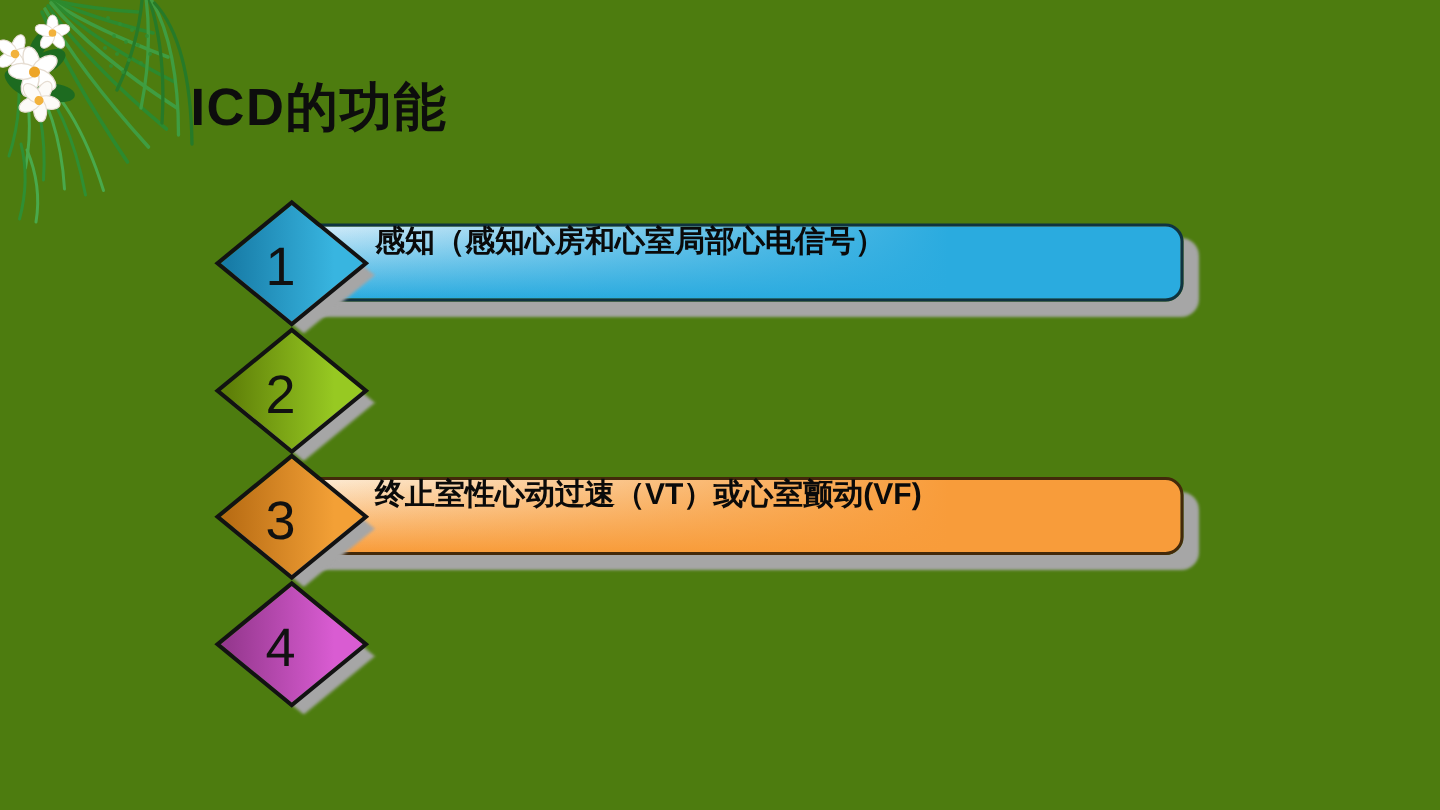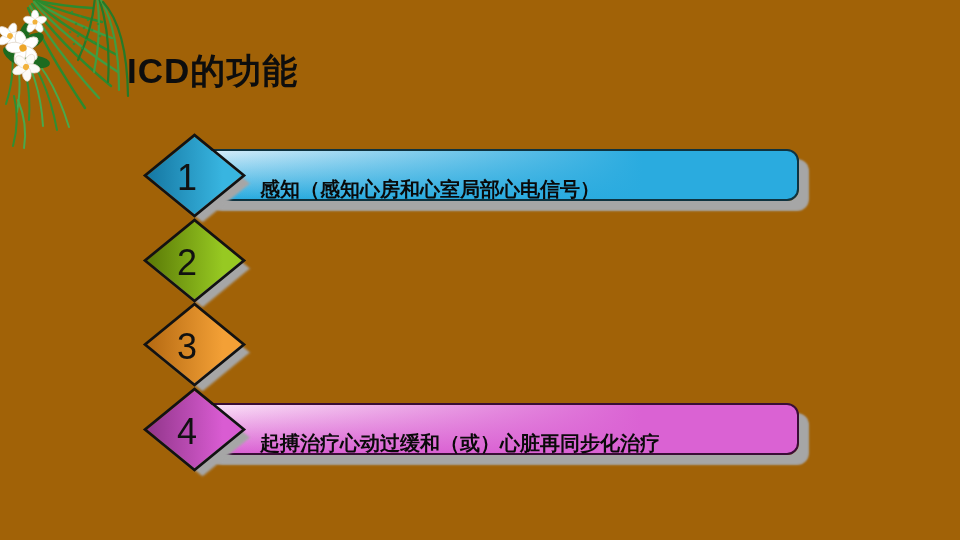--- a/index.html
+++ b/index.html
@@ -1,36 +1,36 @@
 <!DOCTYPE html>
 <html><head>
 <meta charset="utf-8">
 <style>
   html,body{margin:0;padding:0;background:#e8e8e8;}
   .slide{
-    position:relative;width:960px;height:540px;background:#a16207;
+    position:relative;width:960px;height:540px;background:#4d7c0f;
     overflow:hidden;font-family:"Liberation Sans","DejaVu Sans",sans-serif;
   }
   .title{
     position:absolute;left:127px;top:48px;
     font-size:35px;font-weight:700;color:#0d0d0d;letter-spacing:1px;
     white-space:nowrap;
   }
   
   .row{position:absolute;left:0;width:960px;height:100px;}
   .row0{top:125px}.row1{top:210px}.row2{top:294px}.row3{top:379px}
   .bar{
-    position:absolute;left:200px;top:24px;width:595px;height:48px;
+    position:absolute;left:190px;top:24px;width:595px;height:48px;
     border:2px solid var(--border,#111);
     border-radius:12px;
     background:
       linear-gradient(to right, rgba(255,255,255,0) 0%, var(--barmain) 74%),
       linear-gradient(to bottom, var(--barlight) 0%, var(--barmain) 100%);
     box-shadow:10px 10px 2px #a6a6a6;
-    display:flex;align-items:flex-end;
+    display:flex;align-items:flex-start;
   }
   .bar-label{
     padding-left:58px;
     font-size:20px;font-weight:700;color:#0a0a0a;
     white-space:nowrap;line-height:1;
   }
   .diamond{
     position:absolute;left:145px;top:10px;width:98px;height:80px;
   }
   .dshadow,.dshape{
@@ -172,31 +172,31 @@
 
   <div class="row row1" style="--barlight: #eff7da; --barmain: #8cc41c; --ddark: #5e7f08; --dlight: #97c922; --border: #2a3c08;">
     <div class="diamond">
       <div class="dshadow"></div>
       <div class="dshape"></div>
       <span class="dnum">2</span>
     </div>
   </div>
 
   <div class="row row2" style="--barlight: #fdeeda; --barmain: #f89c3a; --ddark: #b96d14; --dlight: #f3a036; --border: #43290a;">
+    <div class="bar">
+      <span class="bar-label">终止室性心动过速（VT）或心室颤动(VF)</span>
+    </div>
     <div class="diamond">
       <div class="dshadow"></div>
       <div class="dshape"></div>
       <span class="dnum">3</span>
     </div>
   </div>
 
   <div class="row row3" style="--barlight: #fbe5f8; --barmain: #da62d3; --ddark: #96388f; --dlight: #d95cd2; --border: #3a0d36;">
-    <div class="bar">
-      <span class="bar-label">起搏治疗心动过缓和（或）心脏再同步化治疗</span>
-    </div>
     <div class="diamond">
       <div class="dshadow"></div>
       <div class="dshape"></div>
       <span class="dnum">4</span>
     </div>
   </div>
 
 </div>
 
 </body></html>

